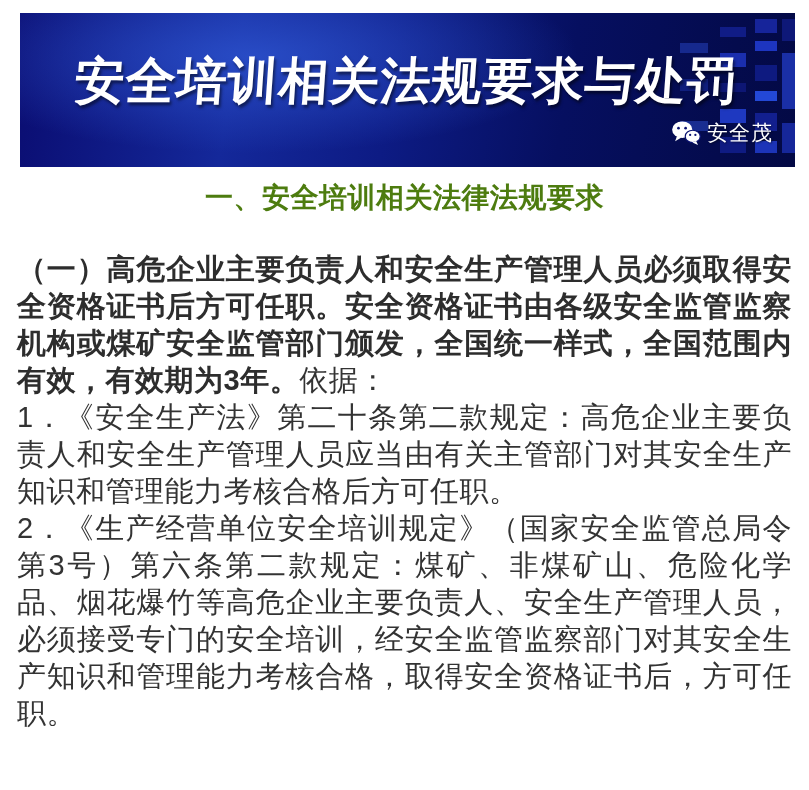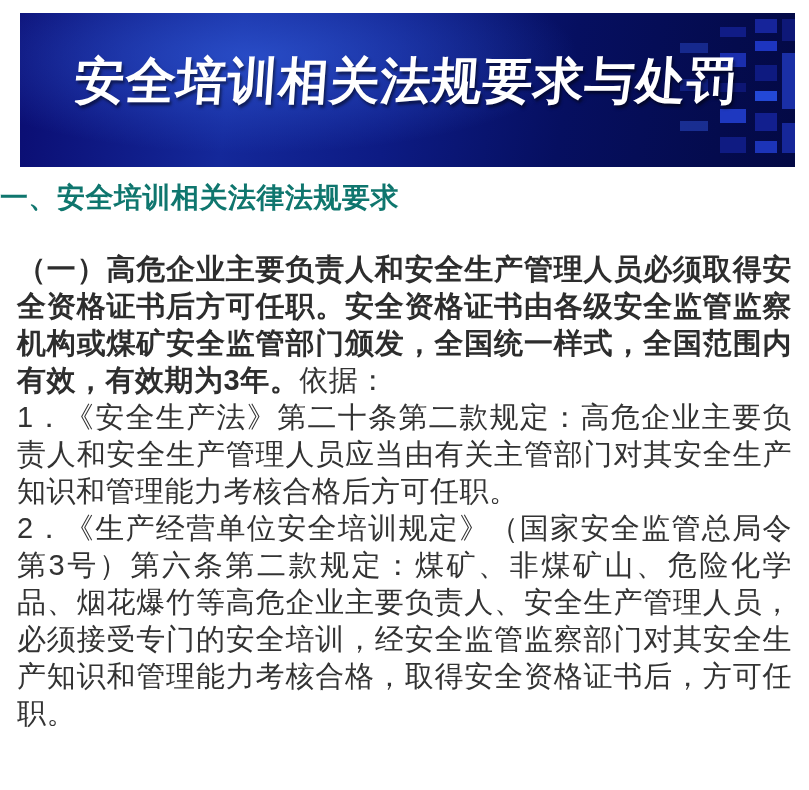--- a/index.html
+++ b/index.html
@@ -48,21 +48,22 @@
   }
   .wechat-icon { display: inline-flex; }
   .brand-label {
     color: #ffffff; font-size: 21px; font-weight: 500; letter-spacing: 1px;
     text-shadow: 1px 1px 2px rgba(0,0,0,0.5);
   }
 
   
   .section-heading {
     margin-top: 16px;
-    color: #0f766e;
+    text-align: center;
+    color: #4d7c0f;
     font-size: 28px;
     font-weight: 700;
     line-height: 30px;
     letter-spacing: 0.5px;
   }
 
   
   .article {
     margin: 38px 17px 0 17px;
     font-size: 29px;
@@ -97,20 +98,35 @@
       <div style="left:660px; top:30px;  width:28px; height:10px; background:rgba(40,70,200,0.5);"></div>
       <div style="left:660px; top:66px;  width:28px; height:12px; background:rgba(30,55,180,0.45);"></div>
       <div style="left:660px; top:108px; width:28px; height:10px; background:rgba(45,80,210,0.5);"></div>
       <div style="left:762px; top:6px;   width:13px; height:22px; background:#0e1878;"></div>
       <div style="left:762px; top:40px;  width:13px; height:56px; background:#1a2fa6;"></div>
       <div style="left:762px; top:110px; width:13px; height:30px; background:#16279a;"></div>
     </div>
 
     <h1 class="banner-title">安全培训相关法规要求与处罚</h1>
 
+    <div class="banner-brand">
+      <span class="wechat-icon">
+        <svg viewBox="0 0 40 34" width="30" height="26" aria-hidden="true">
+          <ellipse cx="15" cy="12.5" rx="13.5" ry="11" fill="#ffffff"></ellipse>
+          <path d="M8 21 L5.5 28 L14 23 Z" fill="#ffffff"></path>
+          <circle cx="10" cy="10.5" r="1.8" fill="#0a1272"></circle>
+          <circle cx="19.5" cy="10.5" r="1.8" fill="#0a1272"></circle>
+          <ellipse cx="29" cy="21.5" rx="10" ry="8.2" fill="#ffffff" stroke="#0a1272" stroke-width="1.6"></ellipse>
+          <path d="M33.5 27.5 L36 33 L28.5 29.5 Z" fill="#ffffff"></path>
+          <circle cx="25.5" cy="19.5" r="1.5" fill="#0a1272"></circle>
+          <circle cx="32.5" cy="19.5" r="1.5" fill="#0a1272"></circle>
+        </svg>
+      </span>
+      <span class="brand-label">安全茂</span>
+    </div>
   </div>
 
   <h2 class="section-heading">一、安全培训相关法律法规要求</h2>
 
   <div class="article">
     <p class="para"><span class="bold">（一）高危企业主要负责人和安全生产管理人员必须取得安全资格证书后方可任职。安全资格证书由各级安全监管监察机构或煤矿安全监管部门颁发，全国统一样式，全国范围内有效，有效期为3年。</span><span>依据：</span></p>
     <p class="para">1．《安全生产法》第二十条第二款规定：高危企业主要负责人和安全生产管理人员应当由有关主管部门对其安全生产知识和管理能力考核合格后方可任职。</p>
     <p class="para">2．《生产经营单位安全培训规定》（国家安全监管总局令第3号）第六条第二款规定：煤矿、非煤矿山、危险化学品、烟花爆竹等高危企业主要负责人、安全生产管理人员，必须接受专门的安全培训，经安全监管监察部门对其安全生产知识和管理能力考核合格，取得安全资格证书后，方可任职。</p>
   </div>
 

